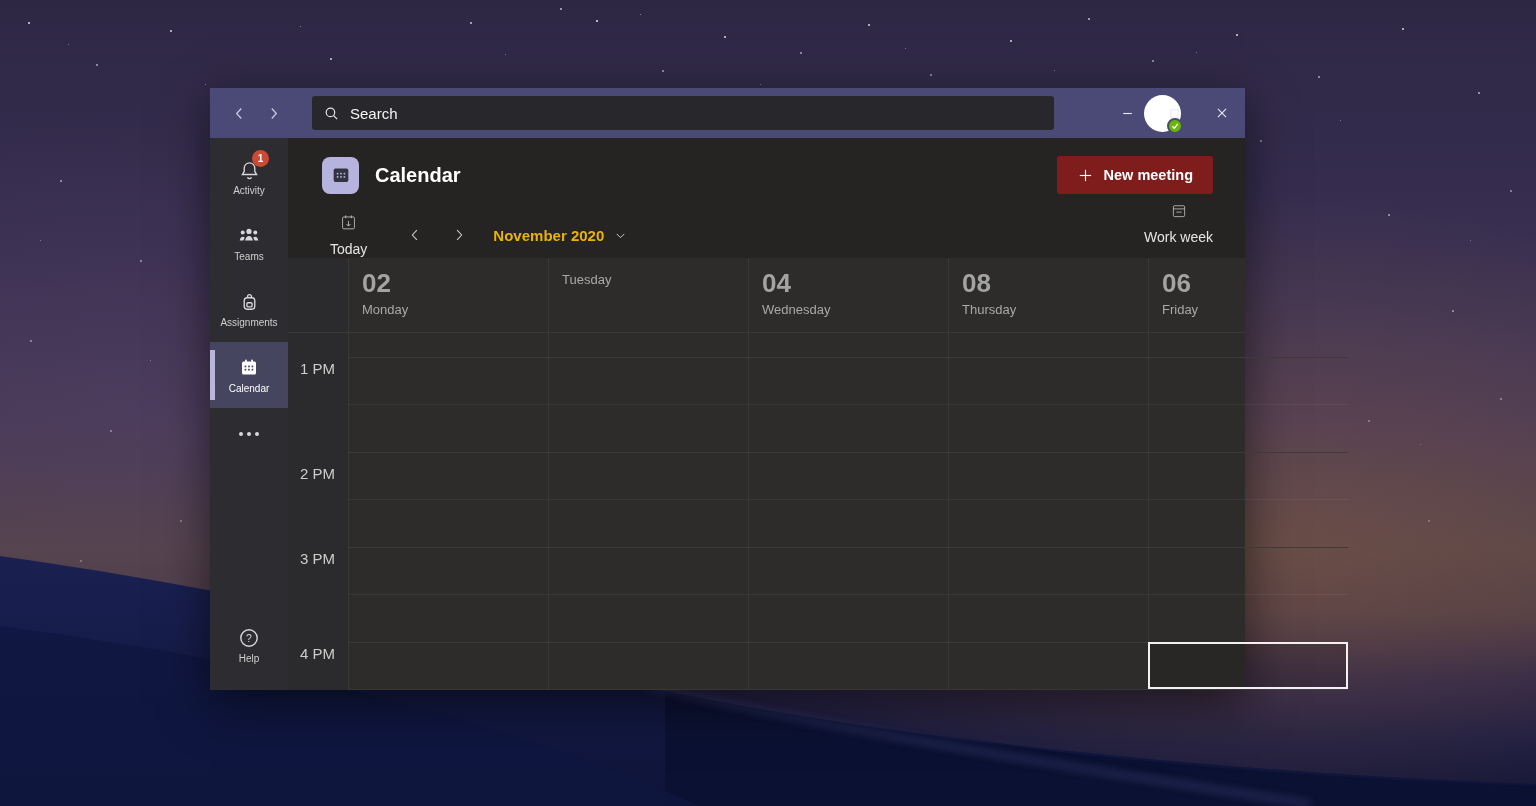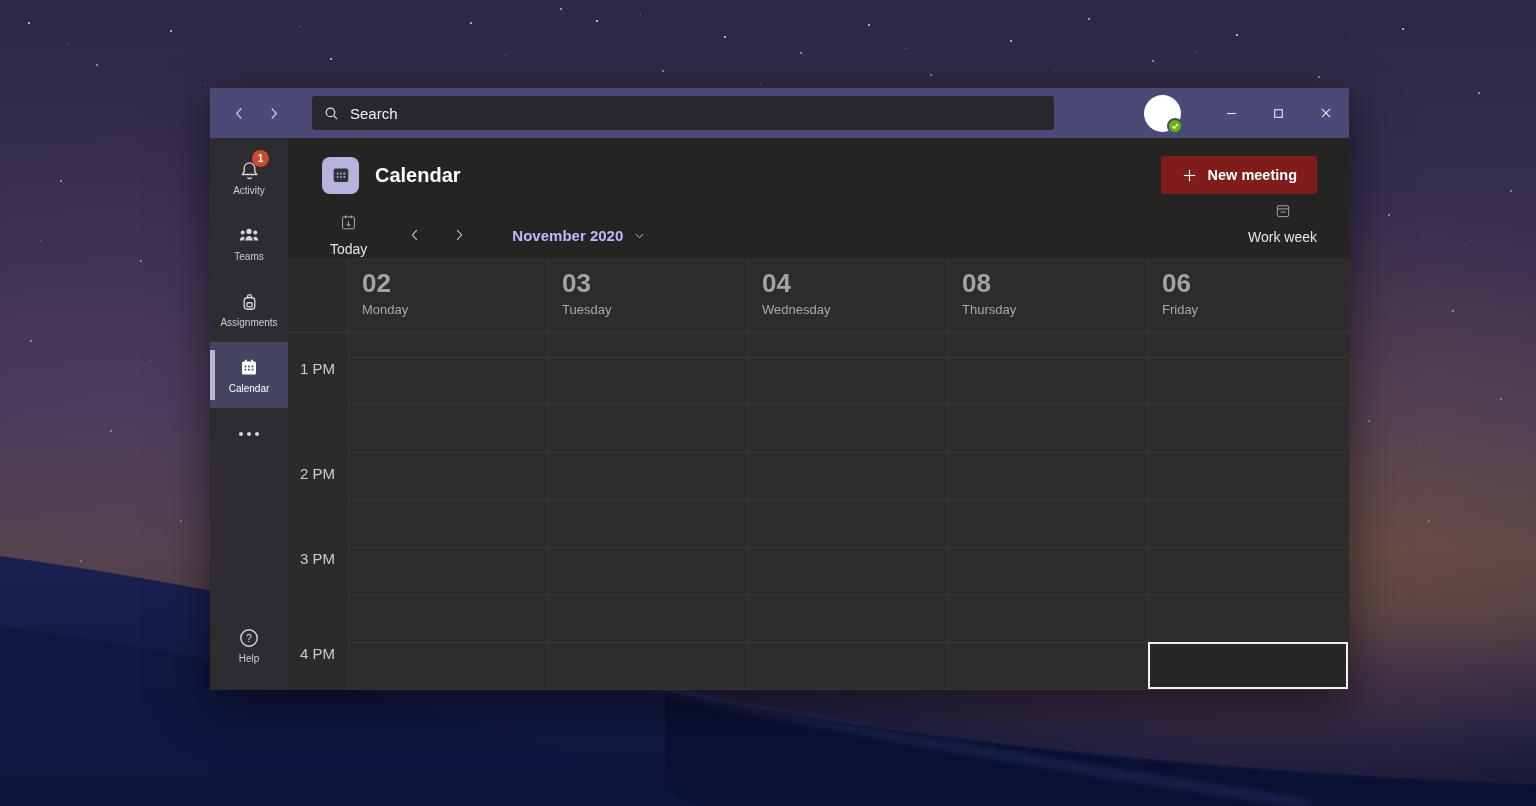--- a/index.html
+++ b/index.html
@@ -31,21 +31,21 @@
   .stars2 { width:1px; height:1px; box-shadow:
     68px 44px 0 rgba(255,255,255,.5), 205px 84px 0 rgba(255,255,255,.5), 300px 26px 0 rgba(255,255,255,.55),
     372px 108px 0 rgba(255,255,255,.45), 505px 54px 0 rgba(255,255,255,.5), 640px 14px 0 rgba(255,255,255,.55),
     760px 84px 0 rgba(255,255,255,.45), 905px 48px 0 rgba(255,255,255,.5), 1054px 70px 0 rgba(255,255,255,.5),
     1196px 52px 0 rgba(255,255,255,.5), 1340px 120px 0 rgba(255,255,255,.45), 1470px 240px 0 rgba(255,255,255,.4),
     1420px 444px 0 rgba(255,255,255,.35), 40px 240px 0 rgba(255,255,255,.45), 150px 360px 0 rgba(255,255,255,.4);
   }
   .dunes { position:absolute; left:0; bottom:0; width:1536px; height:320px; }
 
   
-  .window { position:absolute; left:210px; top:88px; width:1139px; height:602px;
+  .window { position:absolute; left:210px; top:88px; width:1035px; height:602px;
     box-shadow:0 14px 46px rgba(0,0,0,.55); display:flex; flex-direction:column; }
 
   .titlebar { height:50px; background:#4b4a77; display:flex; align-items:center; position:relative; flex:0 0 50px; }
   .nav-btn { width:34px; height:50px; display:flex; align-items:center; justify-content:center; cursor:pointer; }
   .nav-btn svg { stroke:#c9c8e2; }
   .searchbox { position:absolute; left:102px; top:8px; width:742px; height:34px; background:#28272b;
     border:none; border-radius:3px; display:flex; align-items:center; }
   .searchbox svg { position:absolute; left:11px; }
   .searchbox input { width:100%; height:100%; background:transparent; border:none; outline:none;
     color:#fff; font-size:15px; padding-left:38px; font-family:inherit; }
@@ -88,21 +88,21 @@
     color:#fff; font-size:14.5px; font-weight:bold; display:flex; align-items:center; gap:10px;
     padding:0 20px; cursor:pointer; font-family:inherit; }
   .new-meeting svg { stroke:#ffffff; }
 
   .cal-toolbar { height:46px; display:flex; align-items:center; padding:0 32px 0 42px; flex:0 0 46px; }
   .tb-item { display:flex; align-items:center; gap:9px; color:#e6e5e4; font-size:14px; cursor:pointer;flex-direction:column; }
   .tb-item svg { stroke:#d0cfce; }
   .tb-chevrons { display:flex; margin-left:26px; }
   .tb-chevrons .chv { width:44px; height:36px; display:flex; align-items:center; justify-content:center; cursor:pointer; }
   .month { display:flex; align-items:center; gap:9px; margin-left:12px; cursor:pointer; }
-  .month .m-label { color:#c4b5fd; font-size:15px; font-weight:bold;margin-left:19px; }
+  .month .m-label { color:#eab308; font-size:15px; font-weight:bold; }
   .view-picker { margin-left:auto; }
 
   
   .day-header { height:74px; display:flex; flex:0 0 74px; background:#2d2c2b; }
   .dh-gutter { width:60px; flex:0 0 60px; background:#2b2a2c; }
   .dh-cell { width:200px; flex:0 0 200px; border-left:1px solid #3a3938; padding:10px 0 0 13px; cursor:pointer; }
   .dh-num { color:#a3a3a3; font-size:26px; font-weight:700; line-height:30px; }
   .dh-name { color:#a9a8a7; font-size:13px; margin-top:4px; }
 
   .grid { flex:1; display:flex; position:relative; background:#2d2c2b; border-top:1px solid #3a3938; min-height:0; }
@@ -319,21 +319,20 @@
           </div>
         </div>
 
         <div class="day-header">
           <div class="dh-gutter"></div>
           <div class="dh-cell">
             <div class="dh-num">02</div>
             <div class="dh-name">Monday</div>
           </div>
           <div class="dh-cell">
-            <div class="dh-num">03</div>
             <div class="dh-name">Tuesday</div>
           </div>
           <div class="dh-cell">
             <div class="dh-num">04</div>
             <div class="dh-name">Wednesday</div>
           </div>
           <div class="dh-cell">
             <div class="dh-num">08</div>
             <div class="dh-name">Thursday</div>
           </div>

